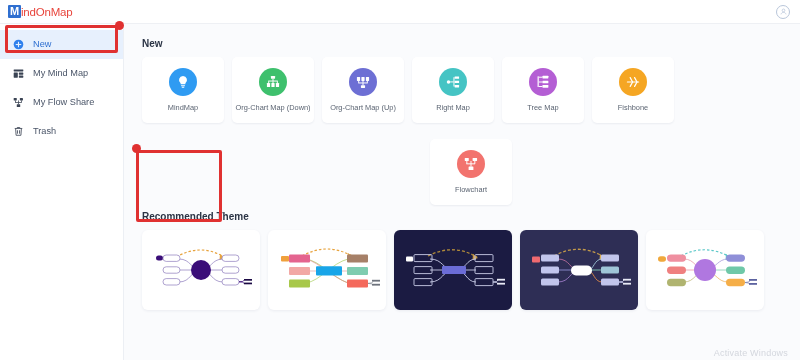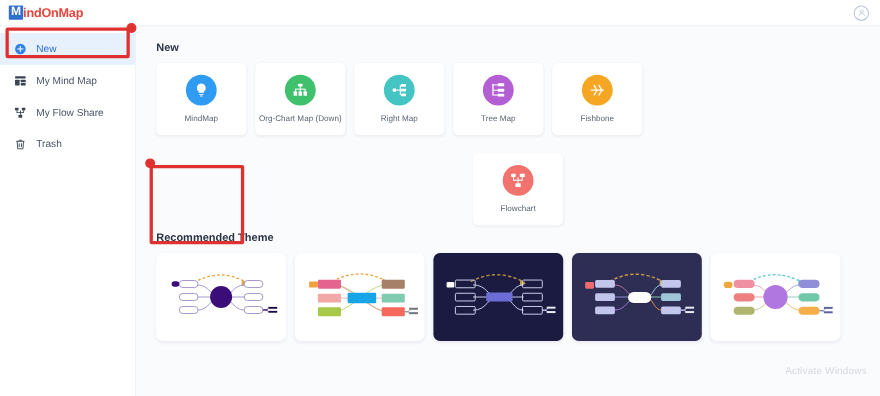--- a/index.html
+++ b/index.html
@@ -21,21 +21,21 @@
     position: relative; z-index: 5;
   }
   .logo { display: flex; align-items: center; gap: 0px; }
   .logo-m {
     display: inline-flex; align-items: center; justify-content: center;
     width: 13px; height: 13px;
     background: #2f6fd0; color: #fff;
     font-size: 11px; font-weight: bold; line-height: 1;
     border-radius: 1px;
   }
-  .logo-text { color: #e8453c; font-size: 11.5px; font-weight: bold; letter-spacing: -0.2px; }
+  .logo-text { color: #e8453c; font-size: 11.5px; font-weight: normal; letter-spacing: -0.2px; }
   .avatar-btn {
     width: 14px; height: 14px; border-radius: 50%;
     border: 1px solid #b9c6da; color: #b9c6da;
     display: flex; align-items: center; justify-content: center;
     font-size: 9px; line-height: 1;
   }
 
   
   .body { flex: 1; display: flex; min-height: 0; }
 
@@ -106,21 +106,21 @@
     box-shadow: 0 1px 3px rgba(30,45,80,0.07);
     overflow: hidden;
     display: flex; align-items: center; justify-content: center;
   }
   .theme-card.dark { background: #1b1b42; }
   .theme-card.dark2 { background: #2e2e55; }
   .theme-card svg { display: block; }
 
   
   .watermark {
-    position: absolute; right: 12px; bottom: 18px;
+    position: absolute; right: 12px; bottom: 2px;
     font-size: 9px; color: #d4d7de;
     letter-spacing: 0.2px;
   }
 </style>
 </head>
 <body>
 
 <div class="app">
 
   <div class="topbar">
@@ -219,20 +219,36 @@
               <rect x="9.4" y="9" width="1.2" height="2.4"></rect>
               <rect x="14.8" y="9" width="1.2" height="2.4"></rect>
               <rect x="2.4" y="11.2" width="4" height="5.2" rx="0.6"></rect>
               <rect x="8" y="11.2" width="4" height="5.2" rx="0.6"></rect>
               <rect x="13.6" y="11.2" width="4" height="5.2" rx="0.6"></rect>
             </svg>
           </div>
           <div class="tmpl-label">Org-Chart Map (Down)</div>
         </div>
 
+        <div class="tmpl-card">
+          <div class="tmpl-icon" style="background:#6d6fd4">
+            <svg width="16" height="16" viewBox="0 0 20 20" fill="#fff">
+              <rect x="7.4" y="14.2" width="5.2" height="3.2" rx="0.6"></rect>
+              <rect x="9.4" y="11.2" width="1.2" height="3"></rect>
+              <rect x="4" y="10.6" width="12" height="1.2"></rect>
+              <rect x="4" y="8.6" width="1.2" height="2.4"></rect>
+              <rect x="9.4" y="8.6" width="1.2" height="2.4"></rect>
+              <rect x="14.8" y="8.6" width="1.2" height="2.4"></rect>
+              <rect x="2.4" y="3.6" width="4" height="5.2" rx="0.6"></rect>
+              <rect x="8" y="3.6" width="4" height="5.2" rx="0.6"></rect>
+              <rect x="13.6" y="3.6" width="4" height="5.2" rx="0.6"></rect>
+            </svg>
+          </div>
+          <div class="tmpl-label">Org-Chart Map (Up)</div>
+        </div>
 
 
         <div class="tmpl-card">
           <div class="tmpl-icon" style="background:#45c4c4">
             <svg width="16" height="16" viewBox="0 0 20 20" fill="#fff">
               <rect x="12" y="3" width="5.6" height="3" rx="0.5"></rect>
               <rect x="12" y="8.4" width="5.6" height="3" rx="0.5"></rect>
               <rect x="12" y="13.8" width="5.6" height="3" rx="0.5"></rect>
               <rect x="10.6" y="4" width="1.2" height="11.6"></rect>
               <rect x="6.4" y="9.3" width="4.4" height="1.2"></rect>

